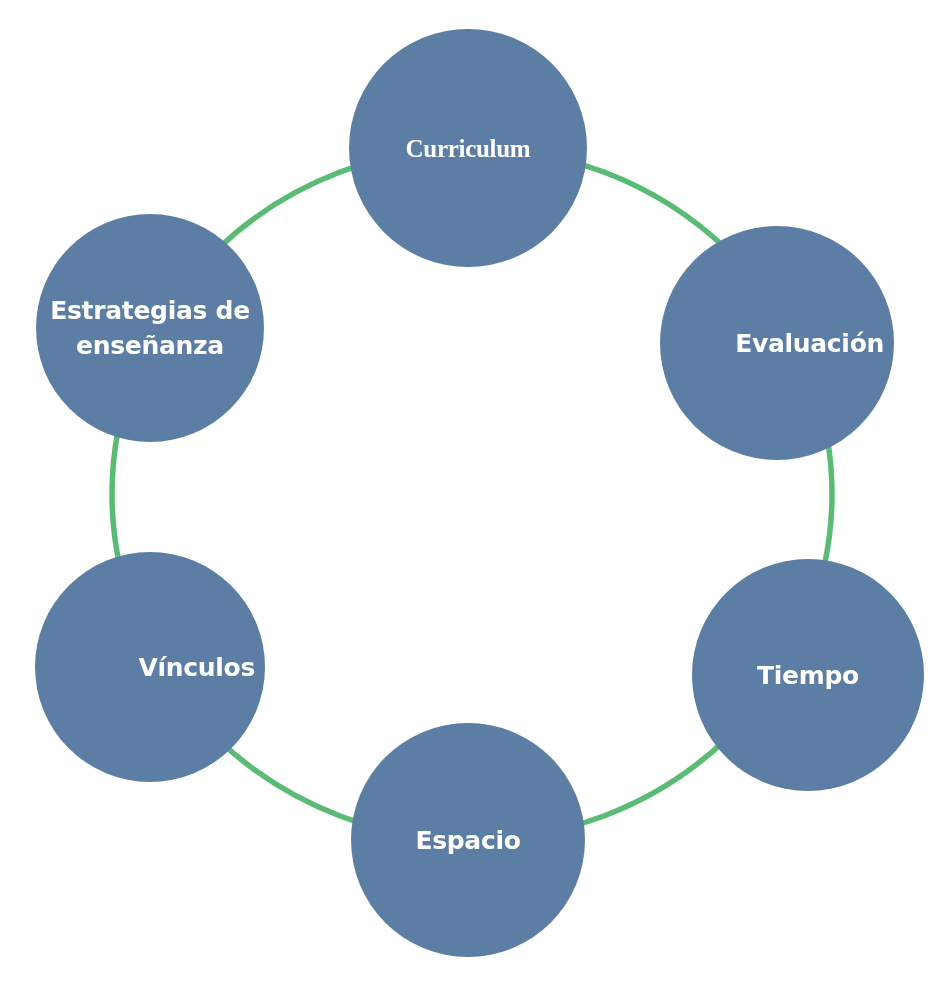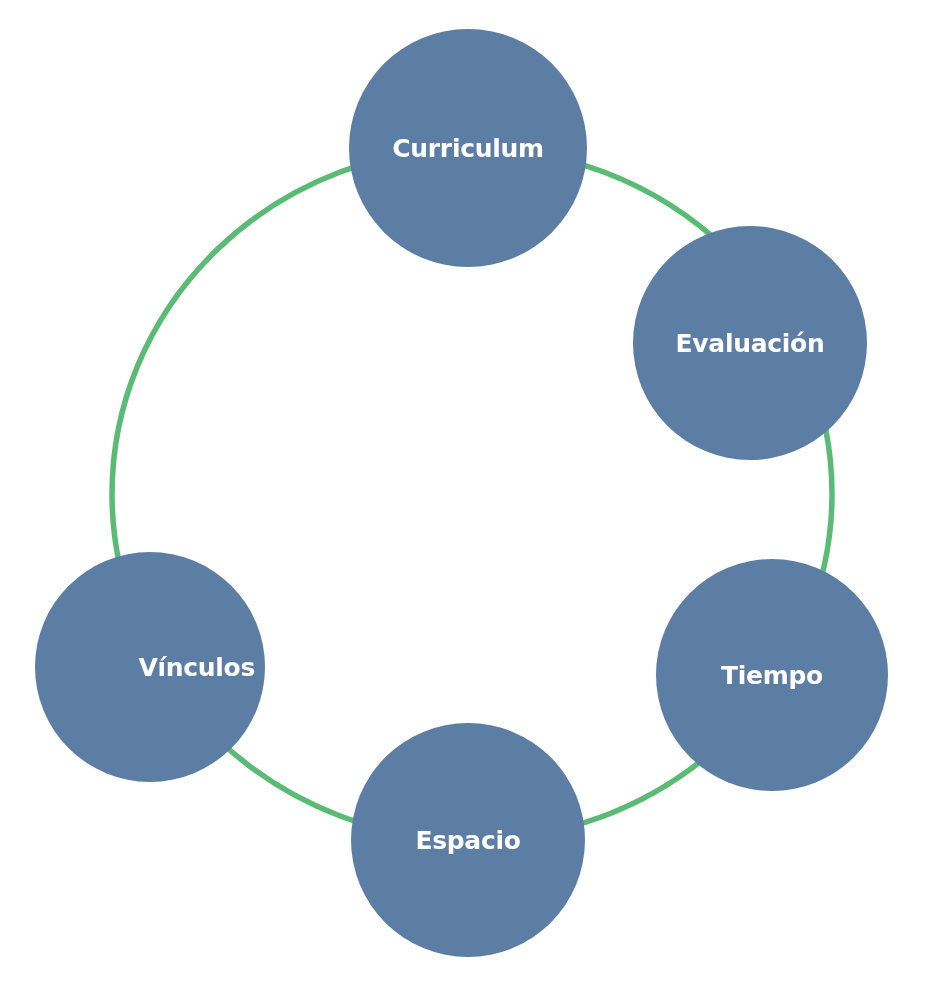--- a/index.html
+++ b/index.html
@@ -36,23 +36,23 @@
     display: flex;
     align-items: center;
     justify-content: center;
     text-align: center;
     font-weight: 700;
     font-size: 25px;
     line-height: 1.4;
     letter-spacing: -0.3px;
   }
   .node span { display: block; padding: 0 10px; }
-  .n-curriculum  { left: 349px; top: 29px;  width: 238px; height: 238px; }
-  .n-evaluacion  { left: 633px; top: 226px; width: 234px; height: 234px; }
-  .n-tiempo      { left: 656px; top: 559px; width: 232px; height: 232px; }
+  .n-curriculum  { left: 349px; top: 29px;  width: 238px; height: 238px; font-family: Liberation Serif, serif; }
+  .n-evaluacion  { left: 660px; top: 226px; width: 234px; height: 234px; justify-content: flex-end; }
+  .n-tiempo      { left: 692px; top: 559px; width: 232px; height: 232px; }
   .n-espacio     { left: 351px; top: 723px; width: 234px; height: 234px; text-align: right; }
   .n-vinculos    { left: 35px;  top: 552px; width: 230px; height: 230px; justify-content: flex-end; }
   .n-estrategias { left: 36px;  top: 214px; width: 228px; height: 228px; }
 </style>
 </head>
 <body>
 
 <div class="canvas">
   <svg class="ring-svg" width="930" height="988" viewBox="0 0 930 988" aria-hidden="true">
     <ellipse class="ring" cx="472" cy="494" rx="360" ry="346"></ellipse>
@@ -66,13 +66,16 @@
   </div>
   <div class="node n-tiempo">
     <span>Tiempo</span>
   </div>
   <div class="node n-espacio">
     <span>Espacio</span>
   </div>
   <div class="node n-vinculos">
     <span>Vínculos</span>
   </div>
+  <div class="node n-estrategias">
+    <span>Estrategias de enseñanza</span>
+  </div>
 </div>
 
 </body></html>

